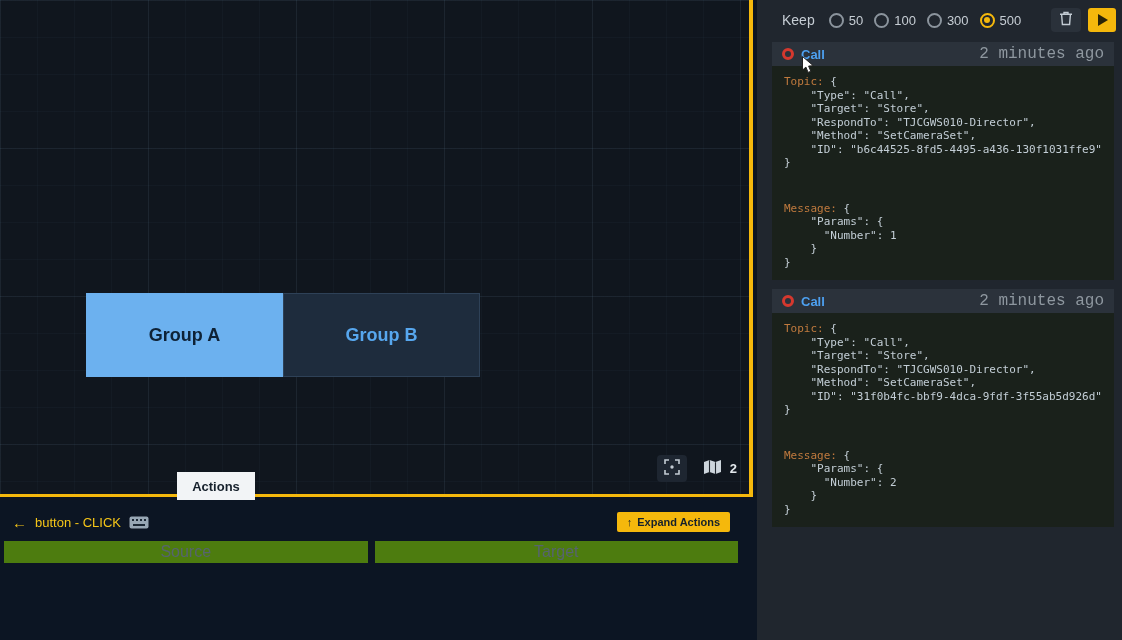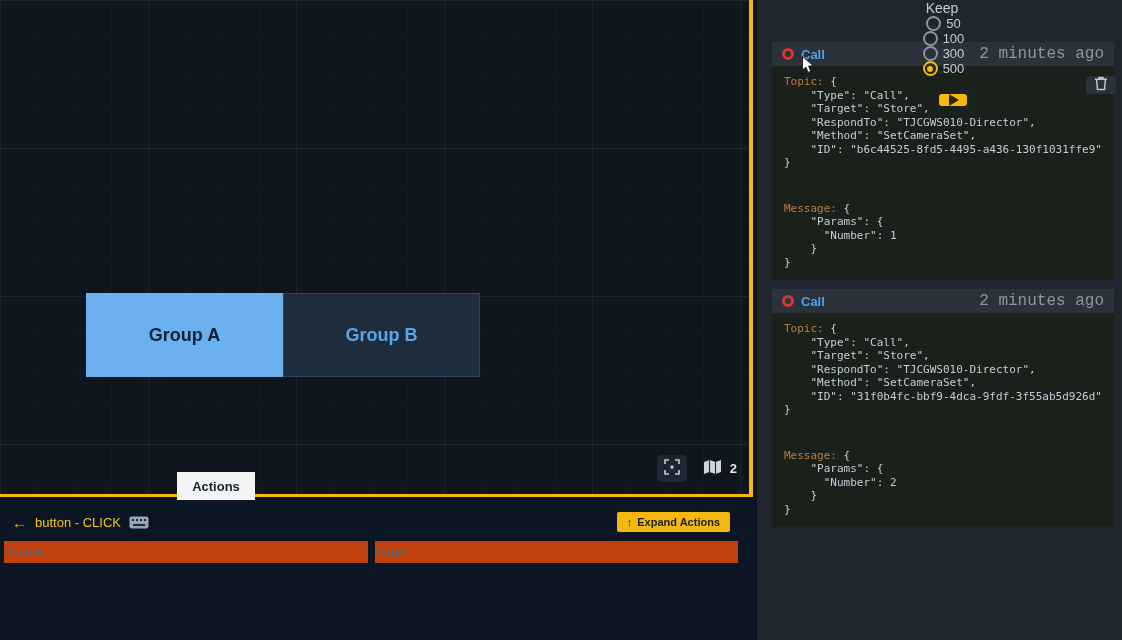--- a/index.html
+++ b/index.html
@@ -44,28 +44,28 @@
   .editor-title { color: #f5c518; font-weight: normal; font-size: 13px; }
   .kbd-badge { margin-left: 8px; display: flex; align-items: center; }
   .expand-btn {
     margin-left: auto; margin-right: 15px; background: #f5b80c; color: #15202c;
     font-weight: bold; font-size: 11px; padding: 4px 10px; border-radius: 2px;
     display: flex; gap: 5px; align-items: center; border: none; cursor: pointer;
     font-family: "Liberation Sans", sans-serif;
   }
   .fields { display: flex; gap: 7px; padding: 0 19px 0 4px; }
   .field {
-    flex: 1; height: 22px; background: #c2410c; border: none; outline: none;
-    color: #cdd5dd; font-size: 12px; text-align: left; font-family: "Liberation Sans", sans-serif;
+    flex: 1; height: 22px; background: #4d7c0f; border: none; outline: none;
+    color: #cdd5dd; font-size: 16px; text-align: center; font-family: "Liberation Sans", sans-serif;
   }
   .field::placeholder { color: #56646f; }
 
   
   .log { position: absolute; left: 757px; top: 0; width: 365px; height: 640px; background: #20262e; }
-  .keep-bar { height: 40px; display: flex; align-items: center; padding: 0 6px 0 25px; color: #c6cdd4; font-size: 14px; flex-direction: column; }
+  .keep-bar { height: 40px; display: flex; align-items: center; padding: 0 6px 0 25px; color: #c6cdd4; font-size: 14px; }
   .keep-text { margin-right: 14px; }
   .keep-option { display: flex; align-items: center; gap: 5px; margin-right: 11px; font-size: 13px; cursor: pointer; }
   .radio { width: 15px; height: 15px; border-radius: 50%; border: 2.5px solid #8b949d; position: relative; flex: 0 0 auto; }
   .radio.selected { border-color: #f5b80c; }
   .radio.selected::after { content: ""; position: absolute; inset: 2.5px; border-radius: 50%; background: #f5b80c; }
   .trash-btn { margin-left: auto; width: 30px; height: 24px; background: #2a313a; border-radius: 4px; display: flex; align-items: center; justify-content: center; cursor: pointer; }
   .play-btn { width: 28px; height: 24px; background: #f5b80c; border-radius: 3px; display: flex; align-items: center; justify-content: center; margin-left: 7px; cursor: pointer; }
   .play-tri { width: 0; height: 0; border-left: 10px solid #2a2408; border-top: 6px solid transparent; border-bottom: 6px solid transparent; margin-left: 2px; }
 
   .messages { padding: 2px 8px 0 15px; }

